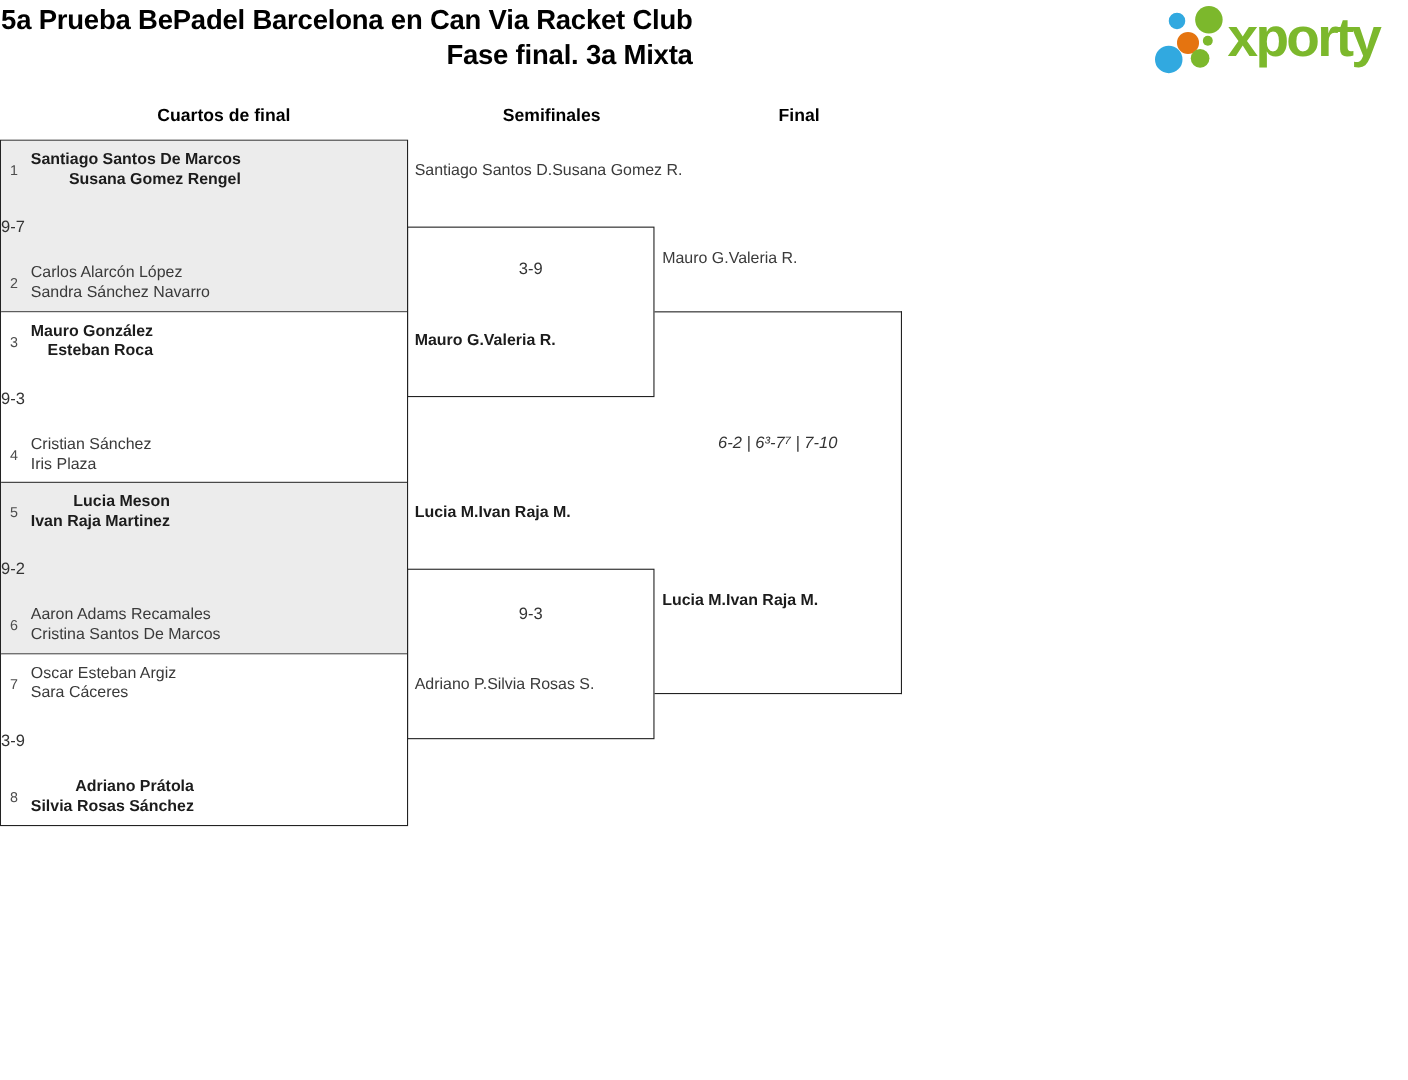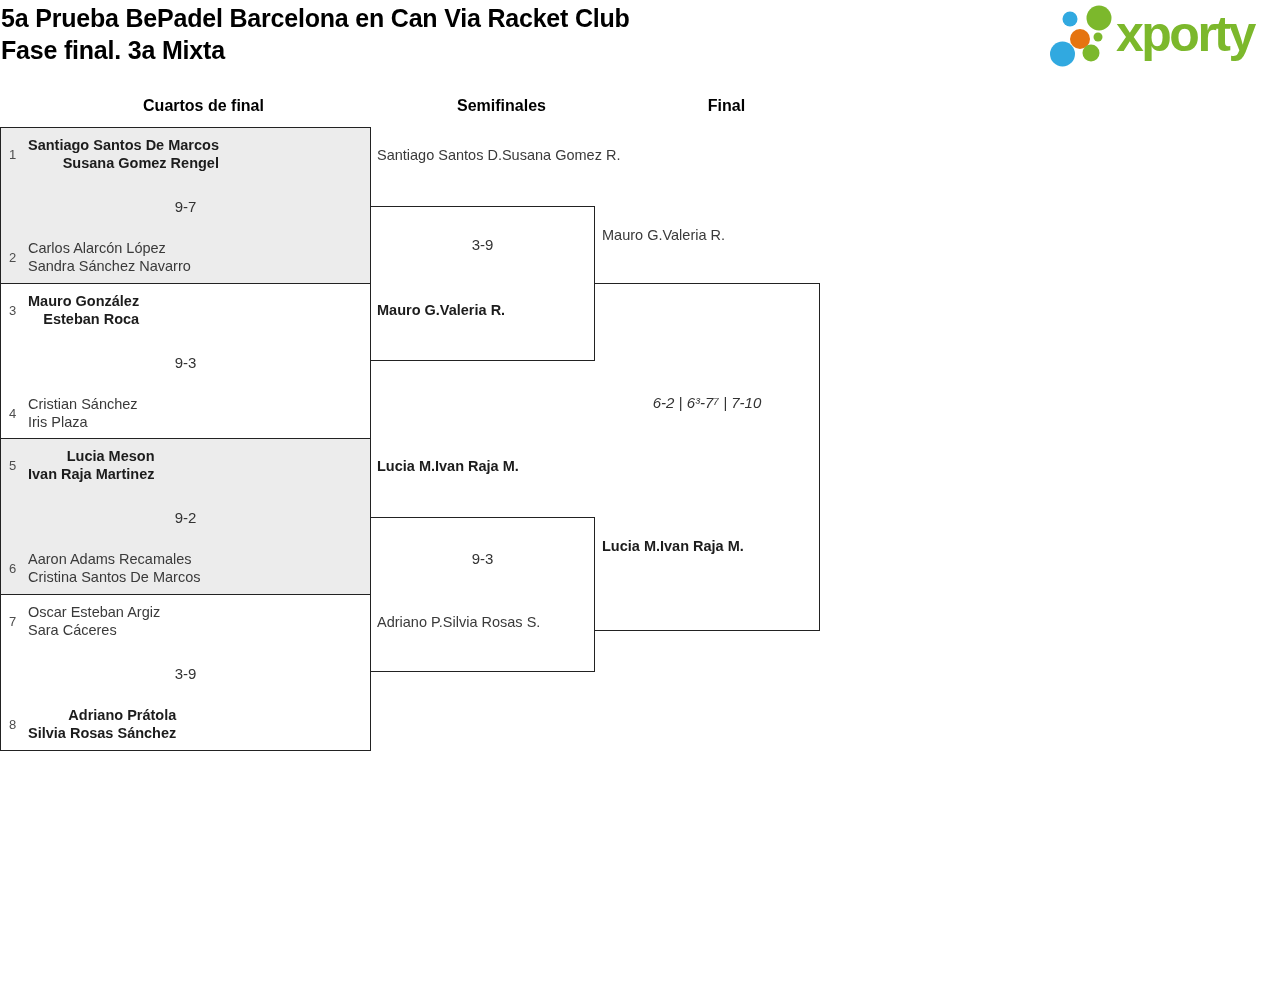--- a/index.html
+++ b/index.html
@@ -14,21 +14,21 @@
     position:relative;
     width:1280px;height:982px;
     background:#ffffff;
     font-family:"Liberation Sans",sans-serif;
     overflow:hidden;
   }
   
   .title{
     position:absolute;left:1px;top:3px;
     font-size:25px;line-height:31.5px;font-weight:700;
-    letter-spacing:-0.2px;color:#000000;
+    letter-spacing:-0.2px;color:#000000;text-align:right;
   }
   .logo{
     position:absolute;left:1050px;top:3px;height:66px;
     display:flex;align-items:flex-start;cursor:pointer;
   }
   .logo svg{width:64px;height:66px;display:block;}
   .dot-green{fill:var(--green);}
   .dot-blue{fill:var(--blue);}
   .dot-orange{fill:var(--orange);}
   .logo-text{
@@ -52,21 +52,21 @@
   .qf-row.shaded{background:var(--shade);}
   .qf-row.b{border-bottom:1px solid var(--line);}
   .r1{height:156px;}.r2{height:155px;}.r3{height:156px;}.r4{height:155px;}
   .team{position:absolute;left:8px;right:6px;display:flex;align-items:center;}
   .team.top{top:9px;}
   .team.bottom{top:112px;}
   .seed{flex:0 0 19px;font-size:13px;color:#4d4d4d;}
   .names{display:flex;flex-direction:column;font-size:14.5px;line-height:17.5px;color:#3a3a3a;}
   .names.winner{font-weight:700;color:#1c1c1c;align-items:flex-end;}
   .qf-score{
-    position:absolute;top:70px;left:0;right:0;text-align:center;
+    position:absolute;top:70px;left:0;right:0;text-align:left;
     font-size:15px;color:#333333;
   }
   
   .sf-box,.fin-box{position:absolute;box-sizing:border-box;background:transparent;}
   .sf-box{border:1px solid var(--line);}
   #sf1-box{left:370px;top:206px;width:225px;height:155px;}
   #sf2-box{left:370px;top:517px;width:225px;height:155px;}
   .fin-box{border:1px solid var(--line);border-left:none;}
   #fin-box{left:595px;top:283px;width:225px;height:348px;font-style:italic;}
   .box-score{position:absolute;left:0;right:0;text-align:center;font-size:15px;color:#333333;}

